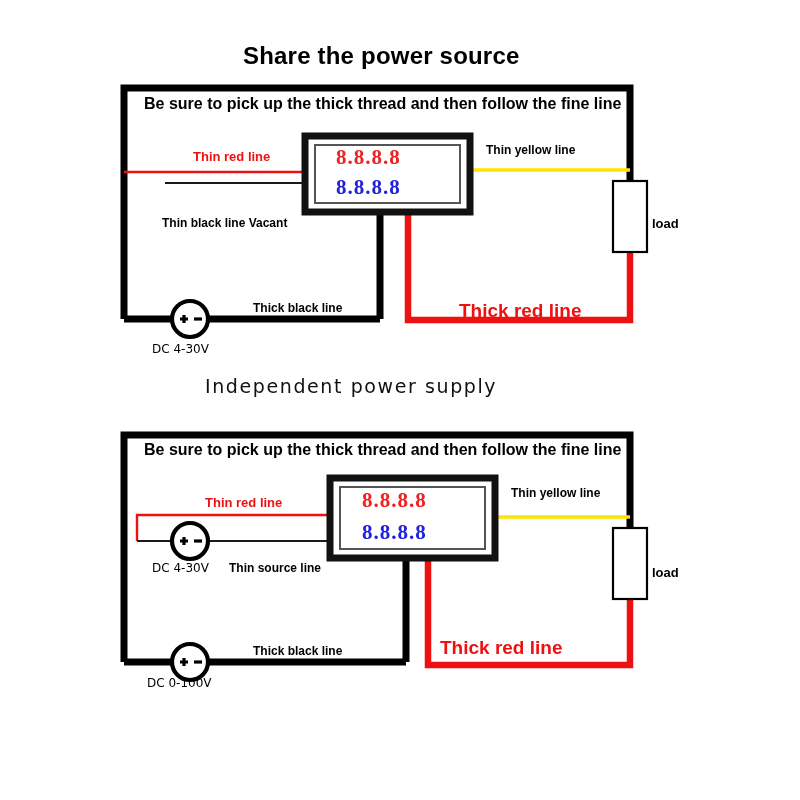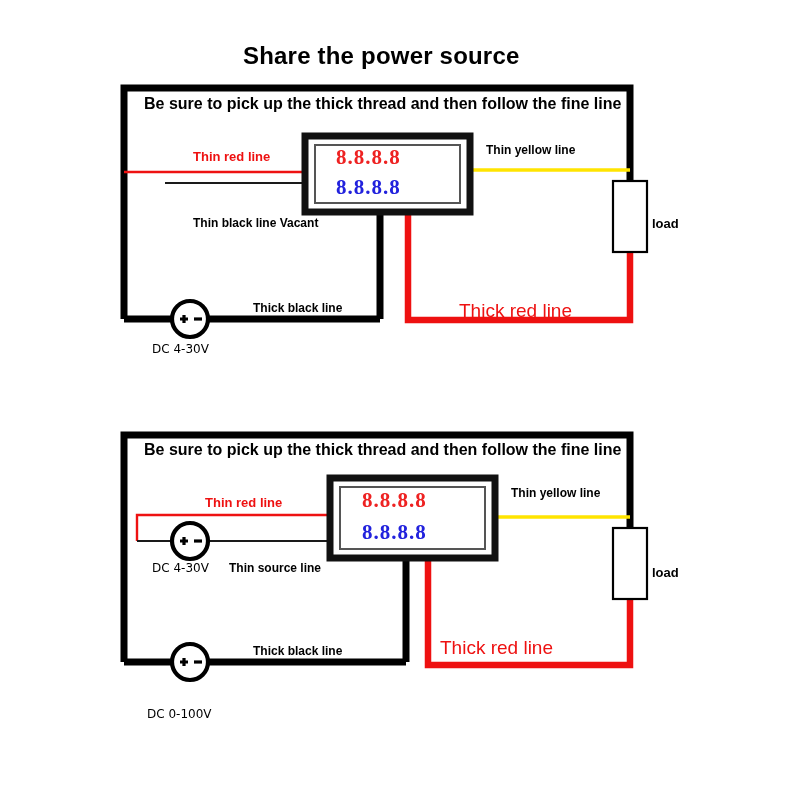--- a/index.html
+++ b/index.html
@@ -56,21 +56,21 @@
     font-weight: bold;
     color: #000000;
   }
   .lbl-red-thin {
     font-size: 13px;
     font-weight: bold;
     color: #ee1111;
   }
   .lbl-red-big {
     font-size: 19px;
-    font-weight: normal;
+    font-weight: bold;
     color: #ee1111;
   }
   .lbl-src {
     font-size: 12px;
     font-weight: normal;
     color: #000000;
     font-family: "DejaVu Sans", sans-serif;
   }
   .lbl-load {
     font-size: 13px;
@@ -123,26 +123,27 @@
     <rect class="meter-outer" x="305" y="136" width="165" height="76"></rect>
     <rect class="meter-inner" x="315" y="145" width="145" height="58"></rect>
   </svg>
 
   <div class="digits digits-red" style="left:336px; top:147px; font-size:21px;">8.8.8.8</div>
   <div class="digits digits-blue" style="left:336px; top:177px; font-size:21px;">8.8.8.8</div>
 
   <div class="txt note" style="left:144px; top:96px;">Be sure to pick up the thick thread and then follow the fine line</div>
   <div class="txt lbl-red-thin" style="left:193px; top:150px;">Thin red line</div>
   <div class="txt lbl-bold" style="left:486px; top:144px;">Thin yellow line</div>
-  <div class="txt lbl-bold" style="left:193px; top:217px;">Thin black line Vacant</div>
+  <div class="txt lbl-bold" style="left:162px; top:217px;">Thin black line Vacant</div>
   <div class="txt lbl-bold" style="left:253px; top:302px;">Thick black line</div>
   <div class="txt lbl-red-big" style="left:459px; top:301px;">Thick red line</div>
   <div class="txt lbl-load" style="left:652px; top:217px;">load</div>
   <div class="txt lbl-src" style="left:152px; top:343px;">DC 4-30V</div>
 
+  <div class="txt title-2" style="left:205px; top:377px;">Independent  power  supply</div>
 
   <svg width="800" height="360" style="position:absolute; left:0; top:420px;">
 
     <path class="wire-black-thick" d="M 124,242 L 124,15 L 630,15 L 630,108"></path>
 
     <path class="wire-black-thick" d="M 124,242 L 406,242"></path>
 
     <path class="wire-black-thick" d="M 406,138 L 406,242"></path>
 
     <path class="wire-red-thin" d="M 330,95 L 137,95 L 137,121"></path>
@@ -171,15 +172,15 @@
   <div class="digits digits-blue" style="left:362px; top:522px; font-size:21px;">8.8.8.8</div>
 
   <div class="txt note" style="left:144px; top:442px;">Be sure to pick up the thick thread and then follow the fine line</div>
   <div class="txt lbl-red-thin" style="left:205px; top:496px;">Thin red line</div>
   <div class="txt lbl-bold" style="left:511px; top:487px;">Thin yellow line</div>
   <div class="txt lbl-bold" style="left:229px; top:562px;">Thin source line</div>
   <div class="txt lbl-bold" style="left:253px; top:645px;">Thick black line</div>
   <div class="txt lbl-red-big" style="left:440px; top:638px;">Thick red line</div>
   <div class="txt lbl-load" style="left:652px; top:566px;">load</div>
   <div class="txt lbl-src" style="left:152px; top:562px;">DC 4-30V</div>
-  <div class="txt lbl-src" style="left:147px; top:708px;">DC 0-100V</div>
+  <div class="txt lbl-src" style="left:147px; top:677px;">DC 0-100V</div>
 
 </div>
 
 </body></html>

